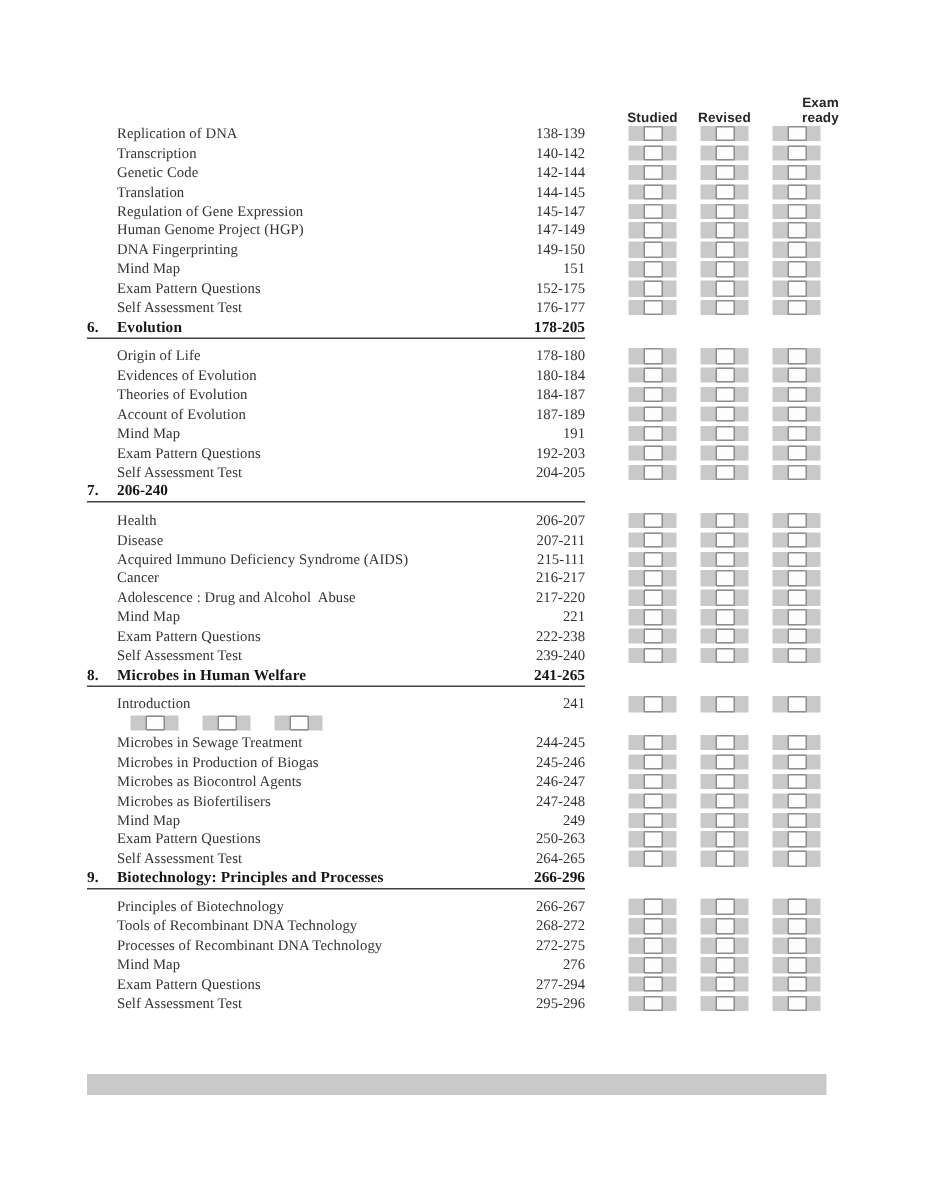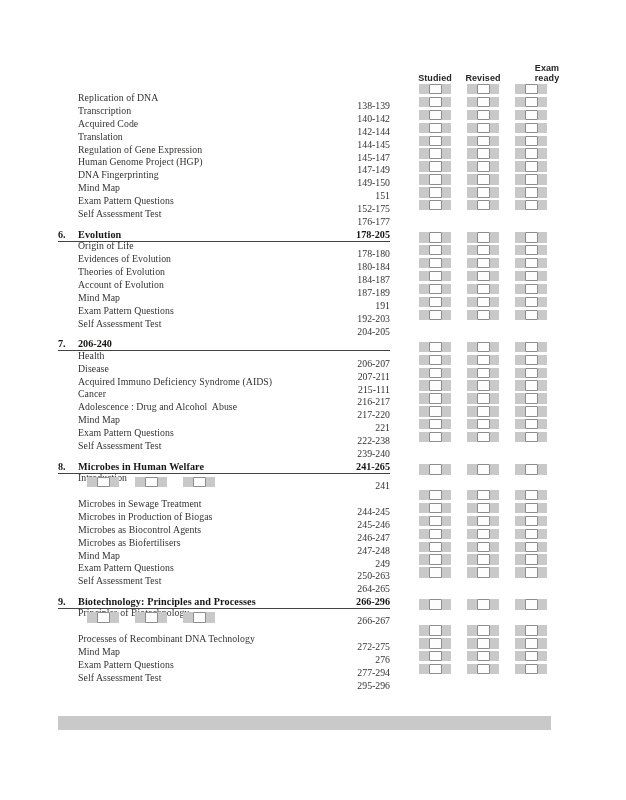--- a/index.html
+++ b/index.html
@@ -24,21 +24,21 @@
   .row { display:flex; align-items:flex-start; height:12.9px;font-family:Liberation Serif, serif; }
   .row.header { height:19.3px; }
   .textpart { width:332px; display:flex; align-items:center; }
   .header .textpart {
     align-items:flex-end; padding-bottom:1px;
     border-bottom:1.2px solid #454443;
   }
   .num { width:20px; font-weight:bold; font-size:10.2px; color:#171615; }
   .title { flex:1; font-size:9.8px; color:#343332; letter-spacing:0.05px; white-space:pre; }
   .header .title { font-size:10.2px; font-weight:bold; color:#171615; letter-spacing:0.1px; }
-  .pages { font-size:9.8px; color:#343332; text-align:right; white-space:nowrap;margin-top:16px; }
+  .pages { font-size:9.8px; color:#343332; text-align:right; white-space:nowrap; }
   .header .pages { font-size:10.2px; font-weight:bold; color:#171615; }
   .gapcol { width:13px; }
   .ccell {
     width:32px; margin-left:16px; background:#c9c9c9;
     display:flex; align-items:center; justify-content:center;
   }
   .checkbox {
     width:13px; height:10.4px; background:#fdfdfd;
     border:1px solid #8d8d8d; border-radius:1px;
   }
@@ -87,21 +87,21 @@
         <div class="ccell">
           <span class="checkbox"></span>
         </div>
         <div class="ccell">
           <span class="checkbox"></span>
         </div>
       </div>
       <div class="row item">
         <div class="textpart">
           <span class="num"></span>
-          <span class="title">Acquired Code</span>
+          <span class="title">Genetic Code</span>
           <span class="pages">142-144</span>
         </div>
         <div class="gapcol"></div>
         <div class="ccell">
           <span class="checkbox"></span>
         </div>
         <div class="ccell">
           <span class="checkbox"></span>
         </div>
         <div class="ccell">
@@ -684,20 +684,25 @@
           <span class="checkbox"></span>
         </div>
         <div class="ccell">
           <span class="checkbox"></span>
         </div>
         <div class="ccell">
           <span class="checkbox"></span>
         </div>
       </div>
       <div class="row item">
+        <div class="textpart">
+          <span class="num"></span>
+          <span class="title">Tools of Recombinant DNA Technology</span>
+          <span class="pages">268-272</span>
+        </div>
         <div class="gapcol"></div>
         <div class="ccell">
           <span class="checkbox"></span>
         </div>
         <div class="ccell">
           <span class="checkbox"></span>
         </div>
         <div class="ccell">
           <span class="checkbox"></span>
         </div>

